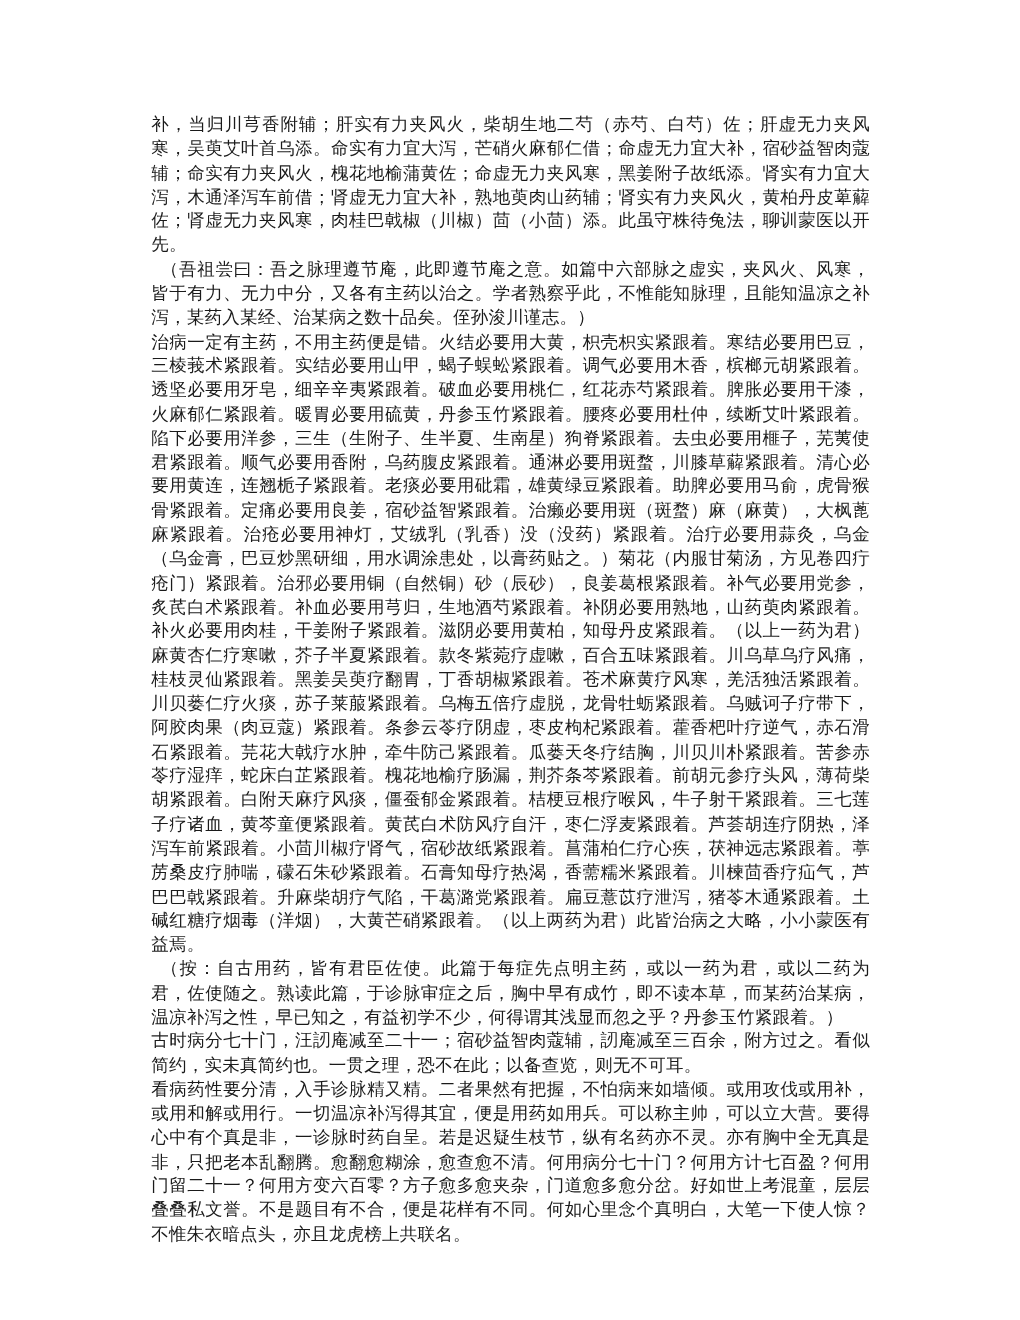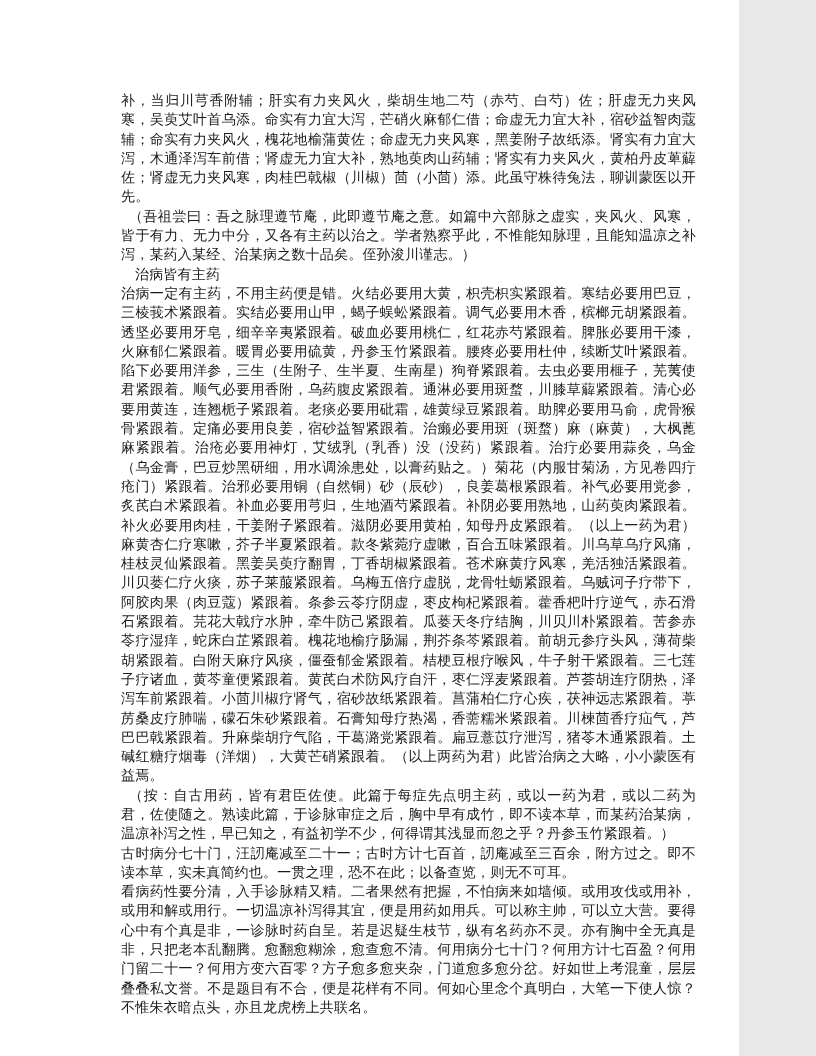--- a/index.html
+++ b/index.html
@@ -4,21 +4,21 @@
 <style>
   html, body { margin: 0; padding: 0; }
   body {
     width: 816px;
     height: 1056px;
     background: #e8e8e8;
     font-family: "Liberation Serif", "DejaVu Serif", serif;
   }
   .page {
     position: relative;
-    width: 739px;
+    width: 816px;
     height: 1056px;
     background: #ffffff;
     overflow: hidden;
   }
   .content {
     position: absolute;
     left: 121px;
     top: 91px;
     width: 575px;
     color: #1a1a1a;
@@ -41,25 +41,24 @@
 </head>
 <body>
 
 <div class="page">
   <div class="content">
 
     <p class="block para">补，当归川芎香附辅；肝实有力夹风火，柴胡生地二芍（赤芍、白芍）佐；肝虚无力夹风寒，吴萸艾叶首乌添。命实有力宜大泻，芒硝火麻郁仁借；命虚无力宜大补，宿砂益智肉蔻辅；命实有力夹风火，槐花地榆蒲黄佐；命虚无力夹风寒，黑姜附子故纸添。肾实有力宜大泻，木通泽泻车前借；肾虚无力宜大补，熟地萸肉山药辅；肾实有力夹风火，黄柏丹皮萆薢佐；肾虚无力夹风寒，肉桂巴戟椒（川椒）茴（小茴）添。此虽守株待兔法，聊训蒙医以开先。</p>
 
     <p class="block comment">（吾祖尝曰：吾之脉理遵节庵，此即遵节庵之意。如篇中六部脉之虚实，夹风火、风寒，皆于有力、无力中分，又各有主药以治之。学者熟察乎此，不惟能知脉理，且能知温凉之补泻，某药入某经、治某病之数十品矣。侄孙浚川谨志。）</p>
 
-    <h2 class="block heading">治病皆有主药</h2>
 
     <p class="block para">治病一定有主药，不用主药便是错。火结必要用大黄，枳壳枳实紧跟着。寒结必要用巴豆，三棱莪术紧跟着。实结必要用山甲，蝎子蜈蚣紧跟着。调气必要用木香，槟榔元胡紧跟着。透坚必要用牙皂，细辛辛夷紧跟着。破血必要用桃仁，红花赤芍紧跟着。脾胀必要用干漆，火麻郁仁紧跟着。暖胃必要用硫黄，丹参玉竹紧跟着。腰疼必要用杜仲，续断艾叶紧跟着。陷下必要用洋参，三生（生附子、生半夏、生南星）狗脊紧跟着。去虫必要用榧子，芜荑使君紧跟着。顺气必要用香附，乌药腹皮紧跟着。通淋必要用斑蝥，川膝草薢紧跟着。清心必要用黄连，连翘栀子紧跟着。老痰必要用砒霜，雄黄绿豆紧跟着。助脾必要用马俞，虎骨猴骨紧跟着。定痛必要用良姜，宿砂益智紧跟着。治癞必要用斑（斑蝥）麻（麻黄），大枫蓖麻紧跟着。治疮必要用神灯，艾绒乳（乳香）没（没药）紧跟着。治疔必要用蒜灸，乌金（乌金膏，巴豆炒黑研细，用水调涂患处，以膏药贴之。）菊花（内服甘菊汤，方见卷四疔疮门）紧跟着。治邪必要用铜（自然铜）砂（辰砂），良姜葛根紧跟着。补气必要用党参，炙芪白术紧跟着。补血必要用芎归，生地酒芍紧跟着。补阴必要用熟地，山药萸肉紧跟着。补火必要用肉桂，干姜附子紧跟着。滋阴必要用黄柏，知母丹皮紧跟着。（以上一药为君）麻黄杏仁疗寒嗽，芥子半夏紧跟着。款冬紫菀疗虚嗽，百合五味紧跟着。川乌草乌疗风痛，桂枝灵仙紧跟着。黑姜吴萸疗翻胃，丁香胡椒紧跟着。苍术麻黄疗风寒，羌活独活紧跟着。川贝蒌仁疗火痰，苏子莱菔紧跟着。乌梅五倍疗虚脱，龙骨牡蛎紧跟着。乌贼诃子疗带下，阿胶肉果（肉豆蔻）紧跟着。条参云苓疗阴虚，枣皮枸杞紧跟着。藿香杷叶疗逆气，赤石滑石紧跟着。芫花大戟疗水肿，牵牛防己紧跟着。瓜蒌天冬疗结胸，川贝川朴紧跟着。苦参赤苓疗湿痒，蛇床白芷紧跟着。槐花地榆疗肠漏，荆芥条芩紧跟着。前胡元参疗头风，薄荷柴胡紧跟着。白附天麻疗风痰，僵蚕郁金紧跟着。桔梗豆根疗喉风，牛子射干紧跟着。三七莲子疗诸血，黄芩童便紧跟着。黄芪白术防风疗自汗，枣仁浮麦紧跟着。芦荟胡连疗阴热，泽泻车前紧跟着。小茴川椒疗肾气，宿砂故纸紧跟着。菖蒲柏仁疗心疾，茯神远志紧跟着。葶苈桑皮疗肺喘，礞石朱砂紧跟着。石膏知母疗热渴，香薷糯米紧跟着。川楝茴香疗疝气，芦巴巴戟紧跟着。升麻柴胡疗气陷，干葛潞党紧跟着。扁豆薏苡疗泄泻，猪苓木通紧跟着。土碱红糖疗烟毒（洋烟），大黄芒硝紧跟着。（以上两药为君）此皆治病之大略，小小蒙医有益焉。</p>
 
     <p class="block comment">（按：自古用药，皆有君臣佐使。此篇于每症先点明主药，或以一药为君，或以二药为君，佐使随之。熟读此篇，于诊脉审症之后，胸中早有成竹，即不读本草，而某药治某病，温凉补泻之性，早已知之，有益初学不少，何得谓其浅显而忽之乎？丹参玉竹紧跟着。）</p>
 
 
-    <p class="block para">古时病分七十门，汪訒庵减至二十一；古时方计七百首，訒庵减至三百余，附方过之。即不读本草，实未真简约也。一贯之理，恐不在此；以备查览，则无不可耳。</p>
+    <p class="block para">古时病分七十门，汪訒庵减至二十一；宿砂益智肉蔻辅，訒庵减至三百余，附方过之。看似简约，实未真简约也。一贯之理，恐不在此；以备查览，则无不可耳。</p>
 
     <p class="block para">看病药性要分清，入手诊脉精又精。二者果然有把握，不怕病来如墙倾。或用攻伐或用补，或用和解或用行。一切温凉补泻得其宜，便是用药如用兵。可以称主帅，可以立大营。要得心中有个真是非，一诊脉时药自呈。若是迟疑生枝节，纵有名药亦不灵。亦有胸中全无真是非，只把老本乱翻腾。愈翻愈糊涂，愈查愈不清。何用病分七十门？何用方计七百盈？何用门留二十一？何用方变六百零？方子愈多愈夹杂，门道愈多愈分岔。好如世上考混童，层层叠叠私文誉。不是题目有不合，便是花样有不同。何如心里念个真明白，大笔一下使人惊？不惟朱衣暗点头，亦且龙虎榜上共联名。</p>
 
   </div>
 </div>
 
 </body></html>

